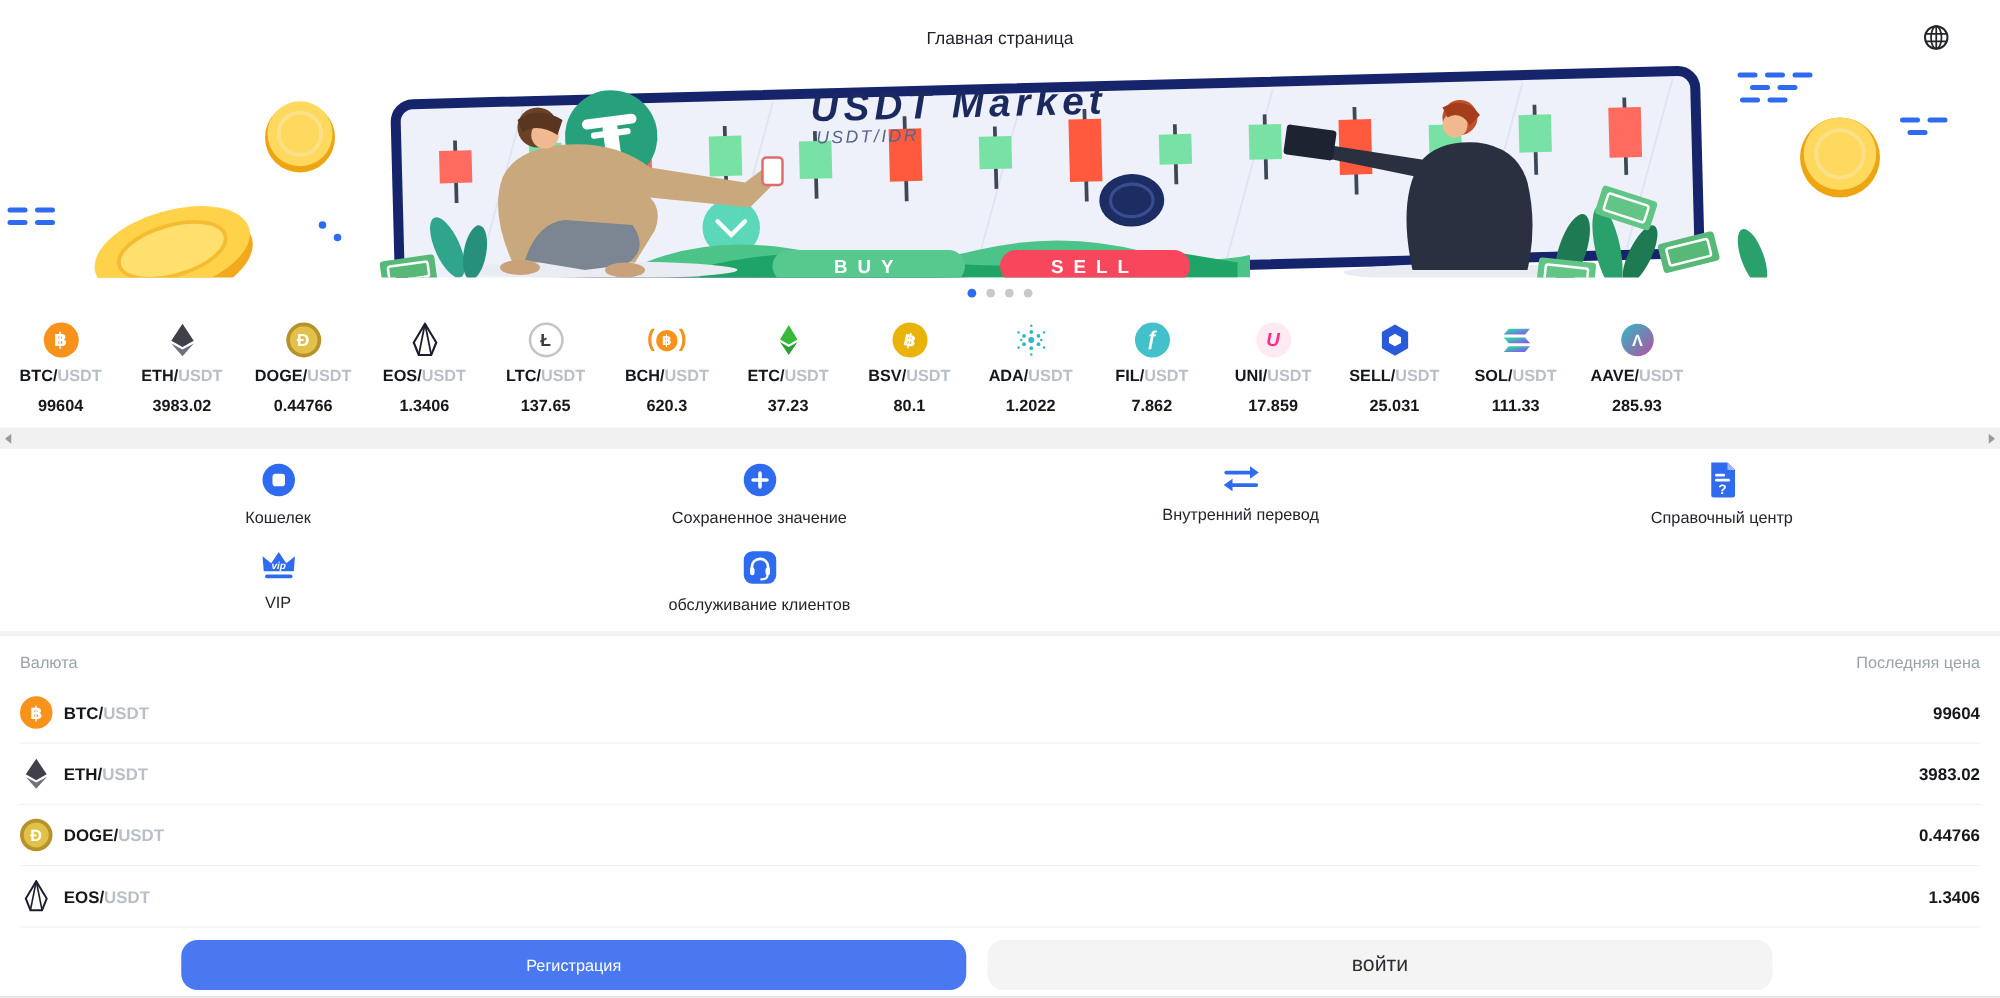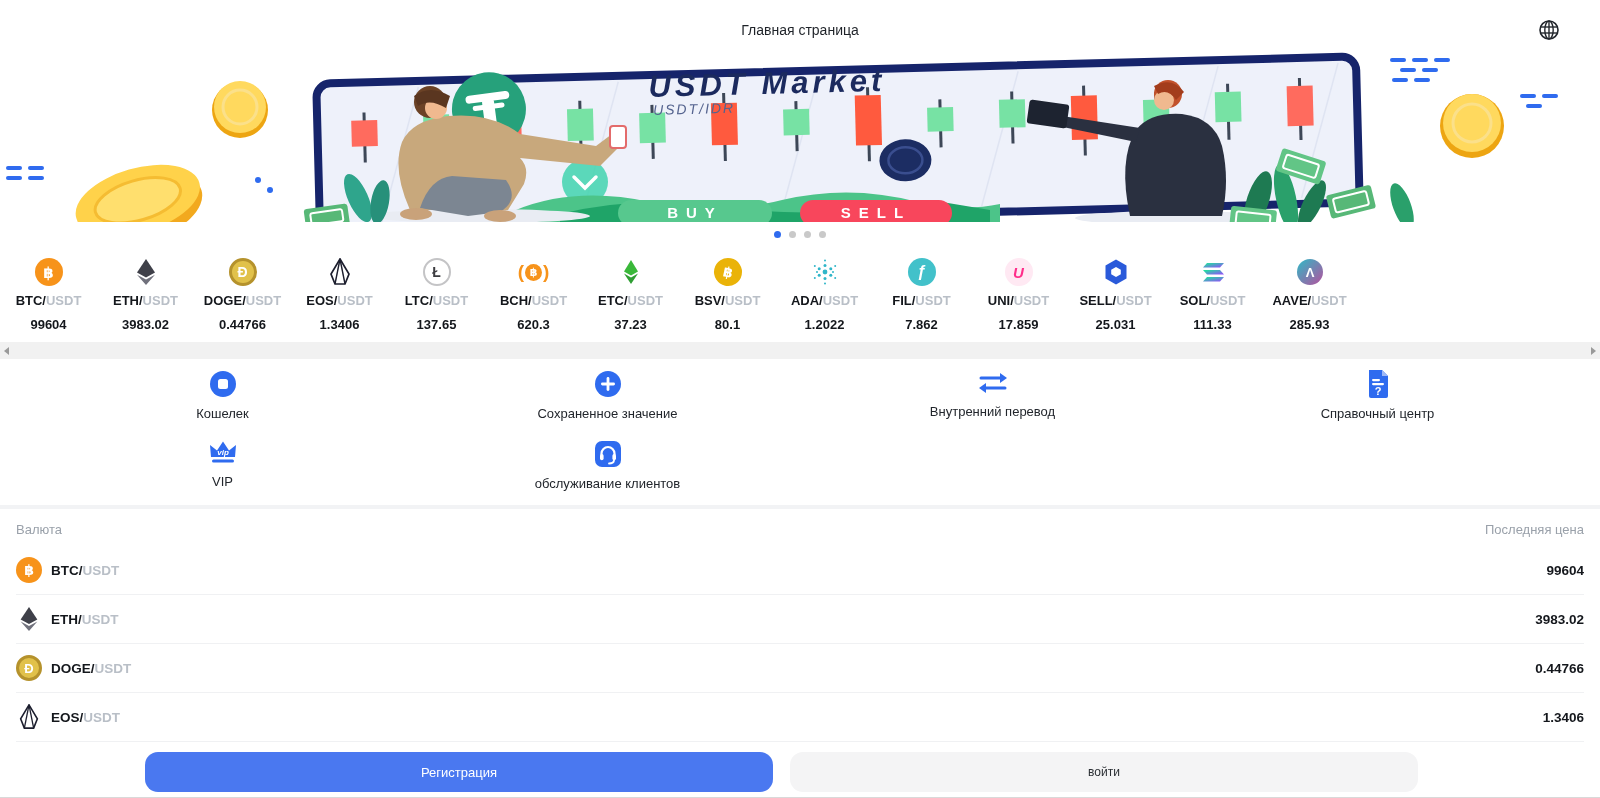--- a/index.html
+++ b/index.html
@@ -39,21 +39,21 @@
   .th-row { display:flex; justify-content:space-between; padding:13px 0 9px; font-size:13px; color:#9aa1aa;gap:48px; }
   .row { display:flex; justify-content:space-between; align-items:center; height:49px; border-bottom:1px solid #f0f1f3; cursor:pointer; }
   .row-left { display:flex; align-items:center; gap:9px; }
   .row-pair { font-size:13.5px; font-weight:bold; color:#14171c; }
   .row-pair .quote { color:#b9bfc7; }
   .row-price { font-size:13.5px; font-weight:bold; color:#14171c; }
   
   .footer { position:fixed; left:0; bottom:0; width:1600px; height:50px; background:#fff; }
   .footer .btn { position:absolute; top:4px; height:40px; border-radius:13px; border:none; display:flex; align-items:center; justify-content:center; cursor:pointer; }
   .btn-register { left:145px; width:628px; background:#4a78f0; color:#fff; font-size:13px; }
-  .btn-login { left:790px; width:628px; background:#f4f4f5; border:1px solid #ededee; color:#2a2e33; font-size:12px; }
+  .btn-login { left:790px; width:628px; background:#f4f4f5; border:1px solid #ededee; color:#2a2e33; font-size:17px; }
   .bottom-line { position:fixed; bottom:0; width:1600px; height:1px; background:#d9d9d9; }
   .bch-wrap { display:flex; align-items:center; gap:1px; color:#f7931a; font-weight:bold; font-size:19px; }
   .bch-core { width:17px; height:17px; border-radius:50%; background:#f7931a; color:#fff; font-size:11px; display:flex; align-items:center; justify-content:center; }
 </style>
 </head>
 <body>
 
 <div class="header">
   <span class="header-title">Главная страница</span>
   <svg class="globe-btn" viewBox="0 0 22 22">

